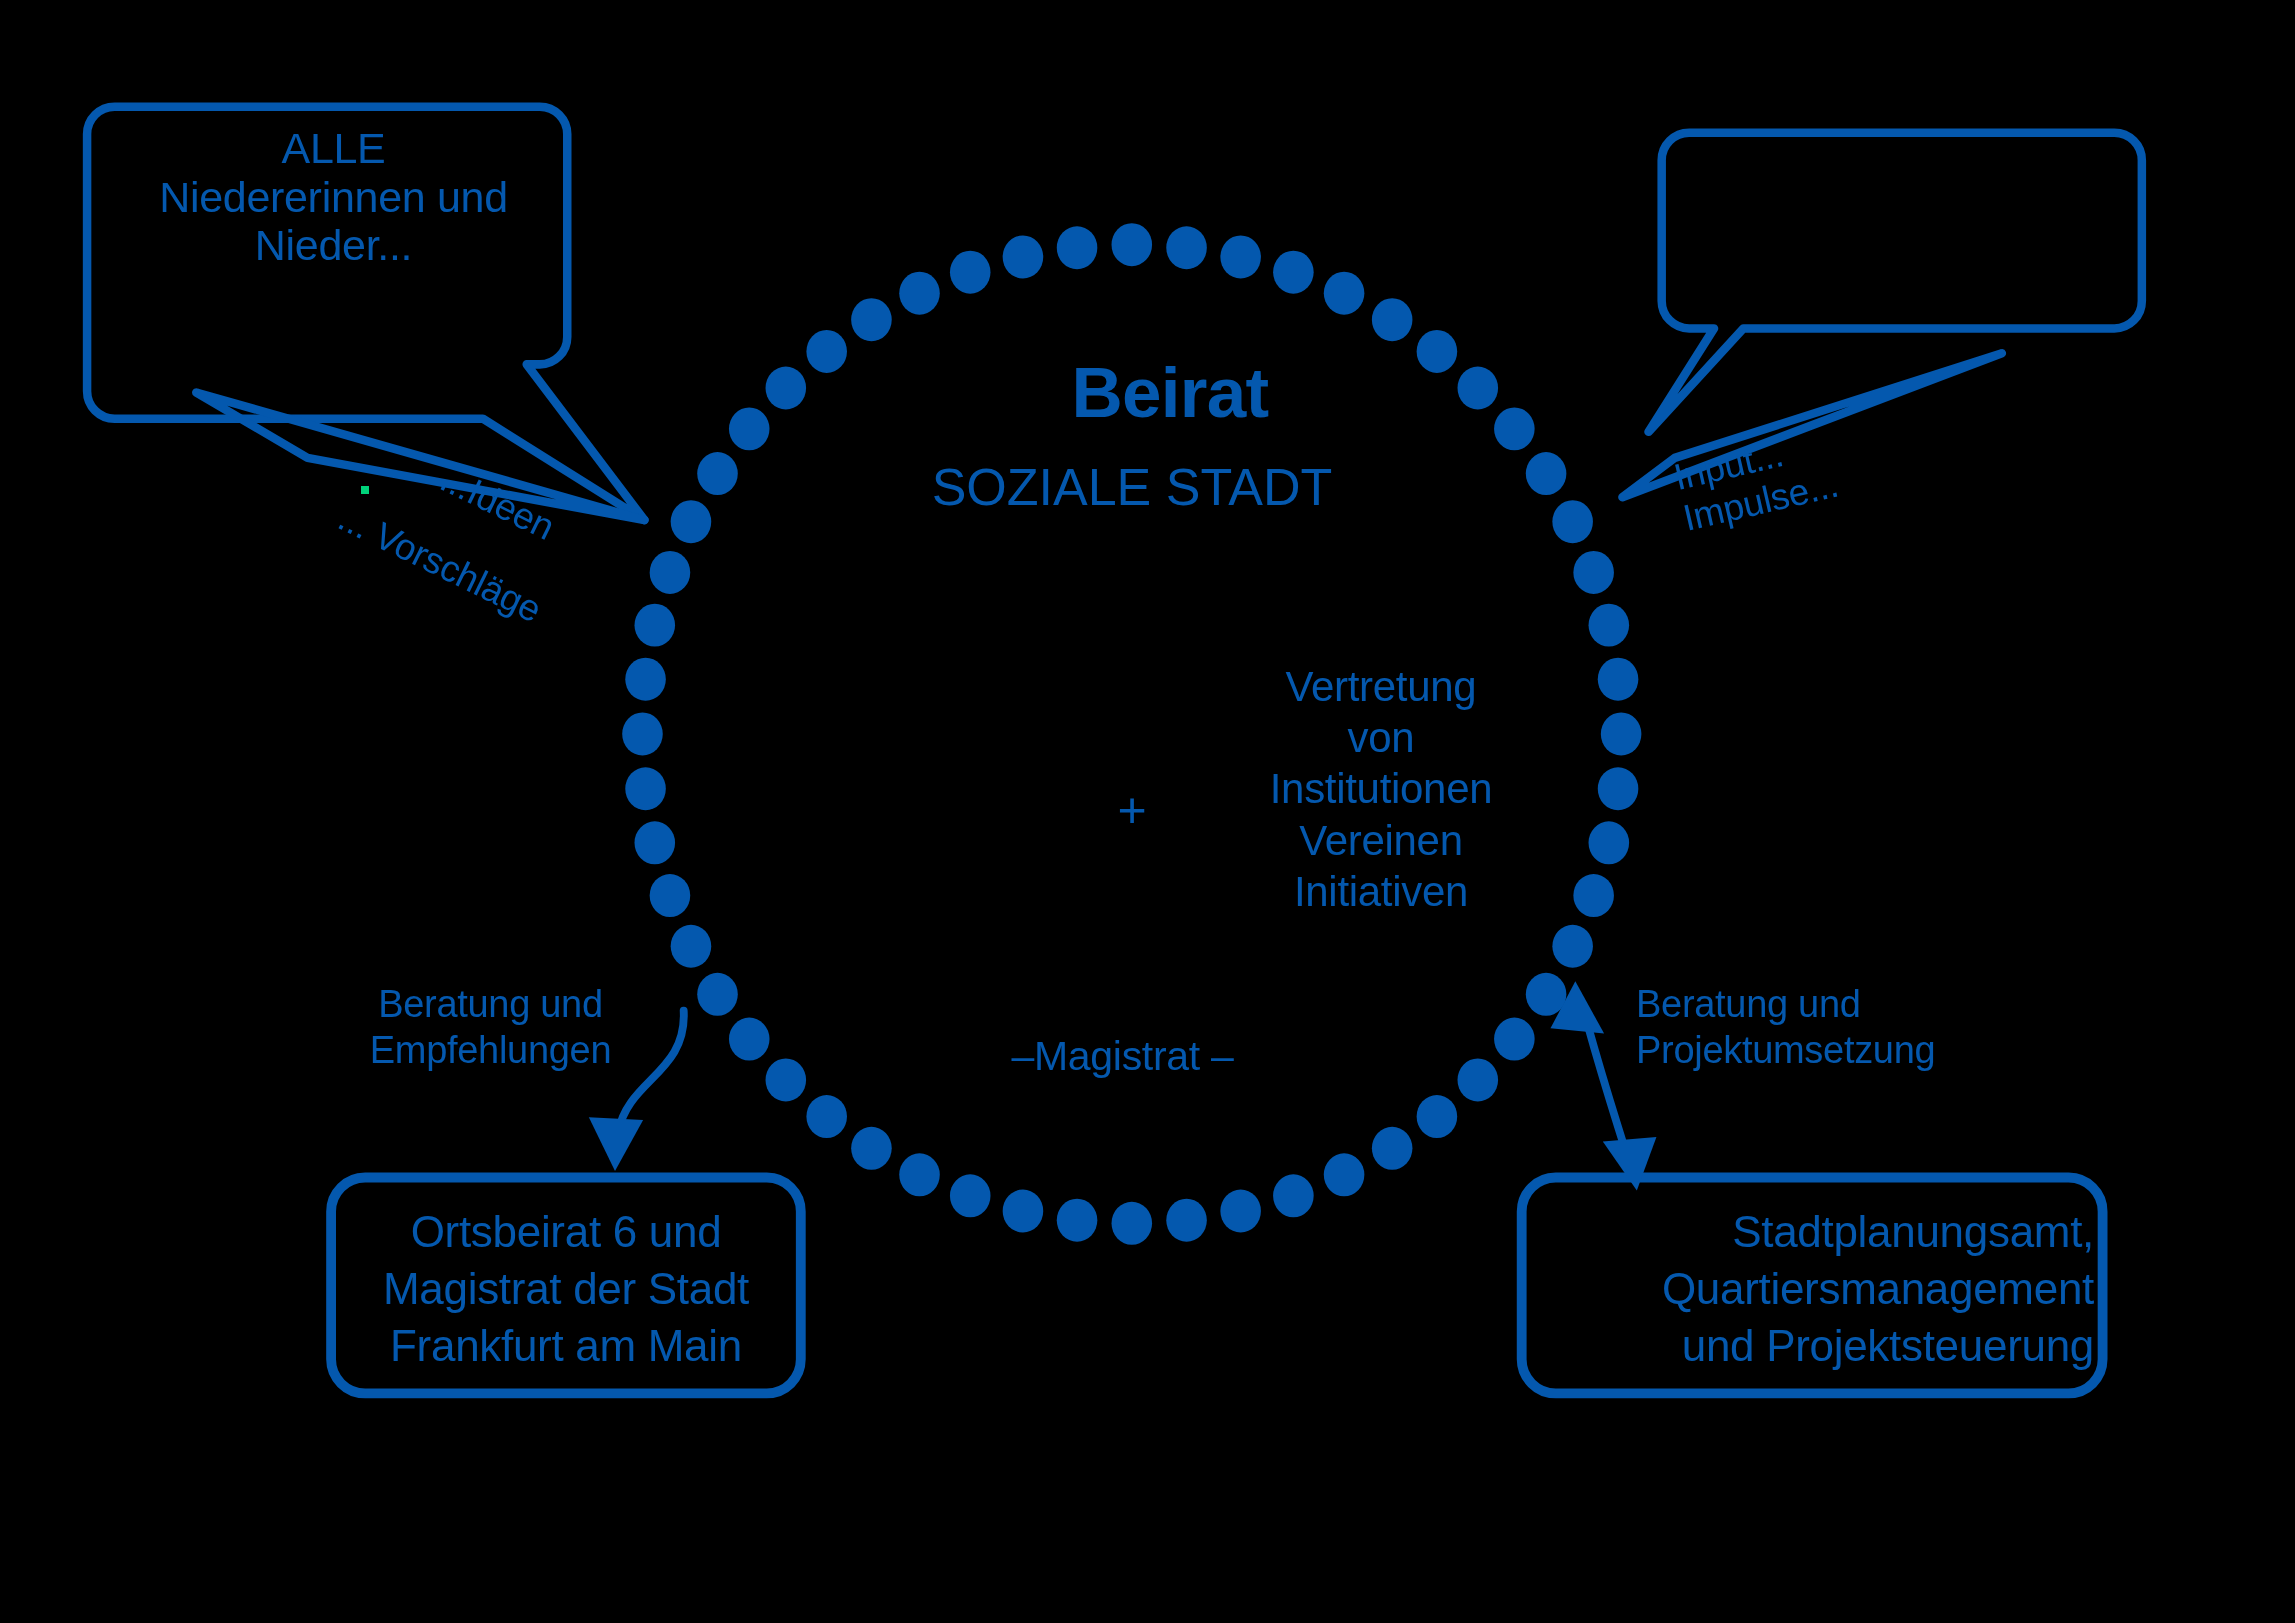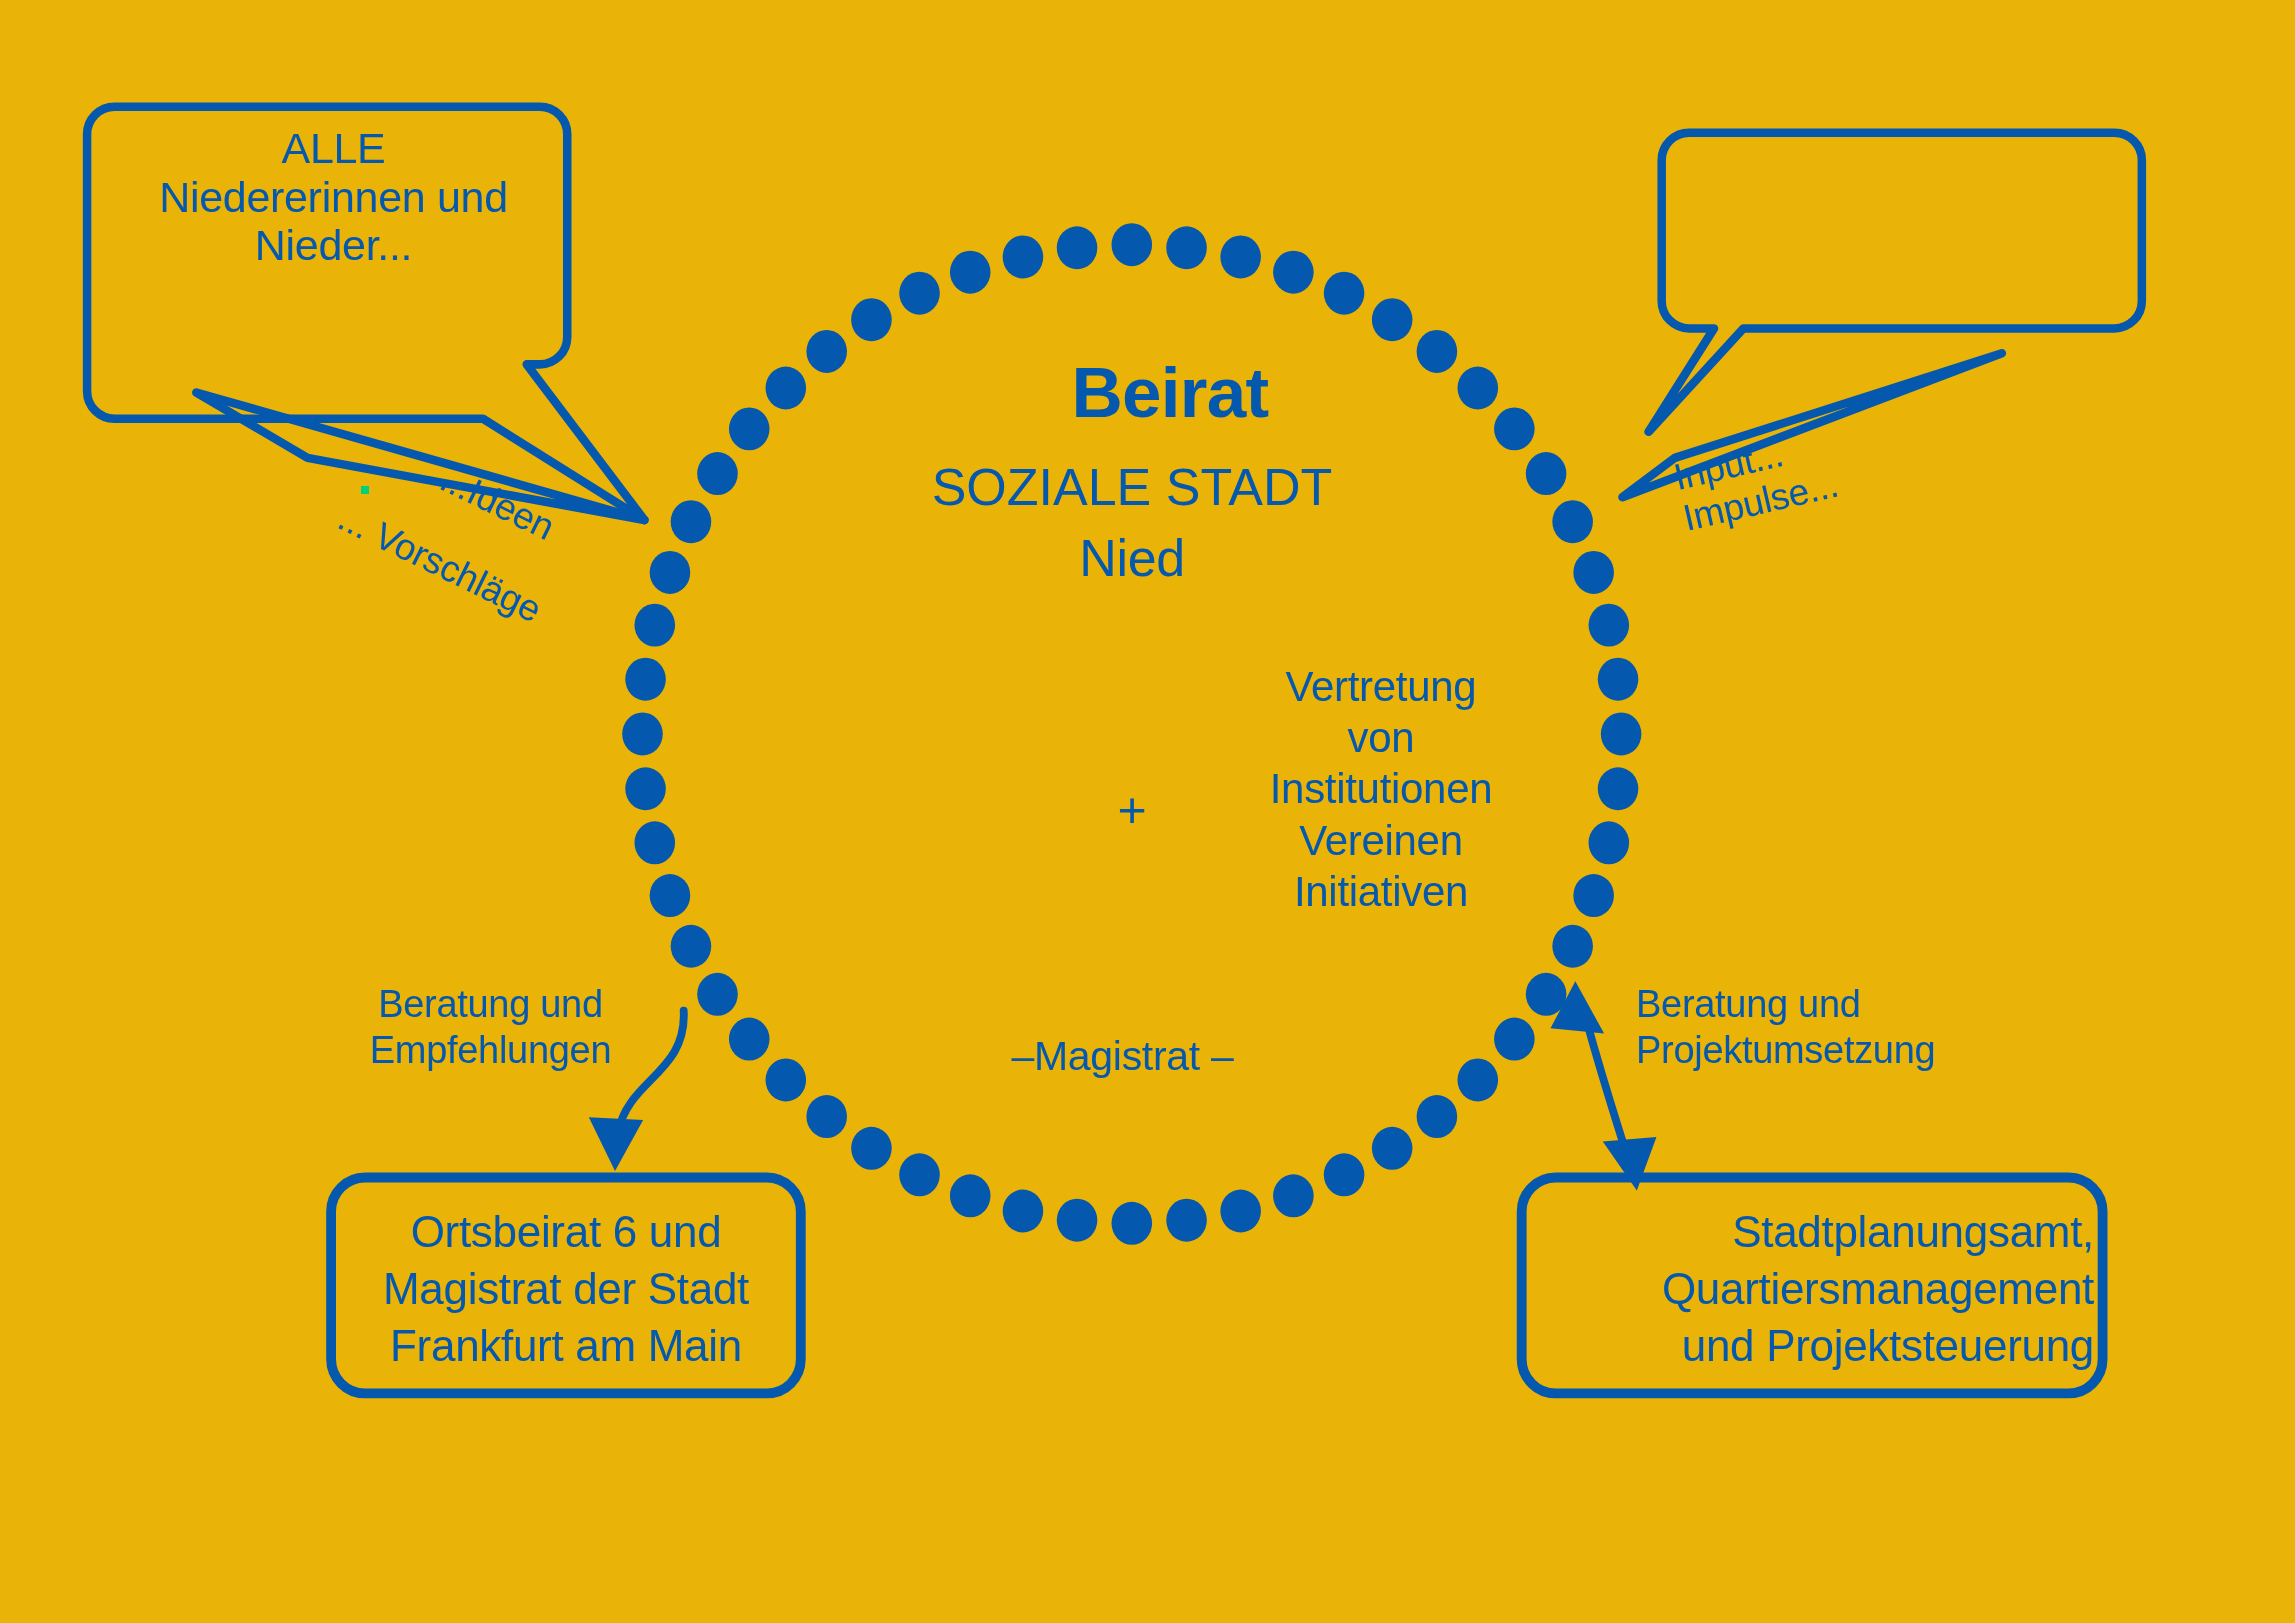--- a/index.html
+++ b/index.html
@@ -4,21 +4,21 @@
 <style>
   html, body {
     margin: 0;
     padding: 0;
     background: #dcdcdc;
   }
   #stage {
     position: relative;
     width: 2295px;
     height: 1623px;
-    background: #eab308;
+    background: #000000;
     overflow: hidden;
     font-family: "Liberation Sans", sans-serif;
     color: #0458ae;
   }
   #canvas-svg {
     position: absolute;
     left: 0; top: 0;
     width: 2295px;
     height: 1623px;
   }
@@ -263,21 +263,20 @@
     </g>
   </svg>
 
   <div class="txt" id="bubble-left-text">ALLE
 Niedererinnen und
 Nieder...</div>
 
 
   <div class="txt" id="circle-title">Beirat</div>
   <div class="txt" id="circle-sub1">SOZIALE STADT</div>
-  <div class="txt" id="circle-sub2">Nied</div>
 
   <div class="txt" id="plus-sign">+</div>
   <div class="txt" id="col-right">Vertretung
 von
 Institutionen
 Vereinen
 Initiativen</div>
 
   <div class="txt" id="stimmrecht">–Magistrat  –</div>
 

